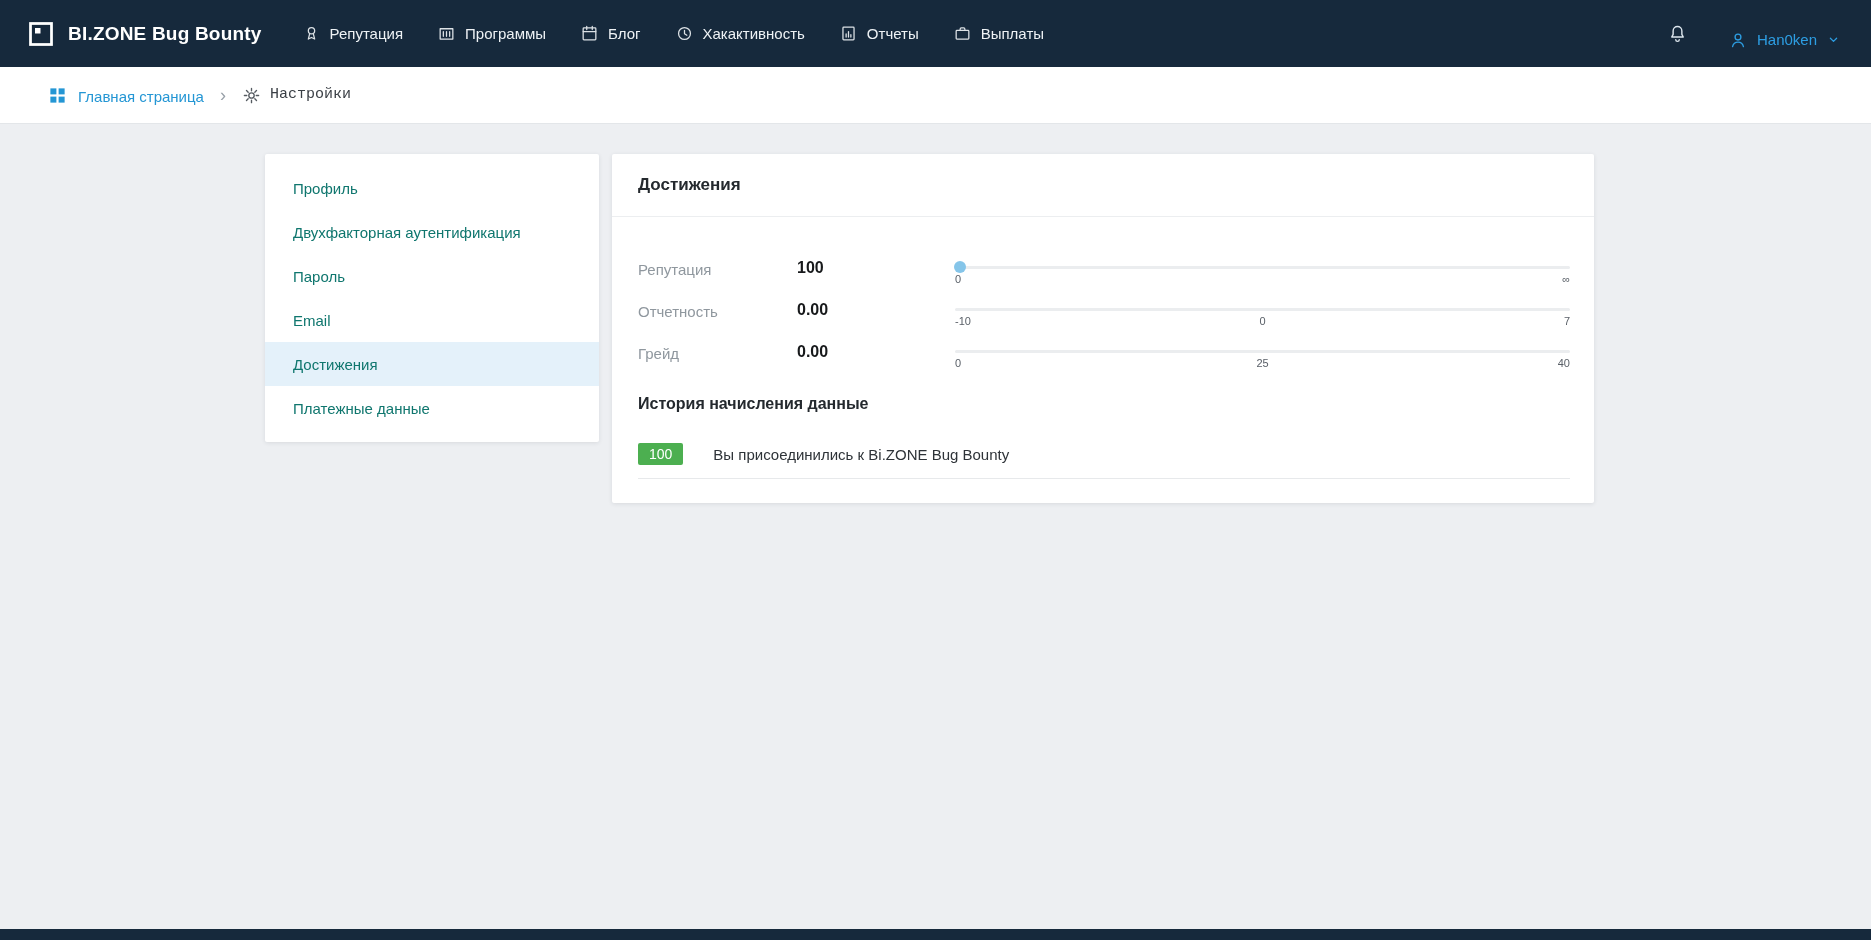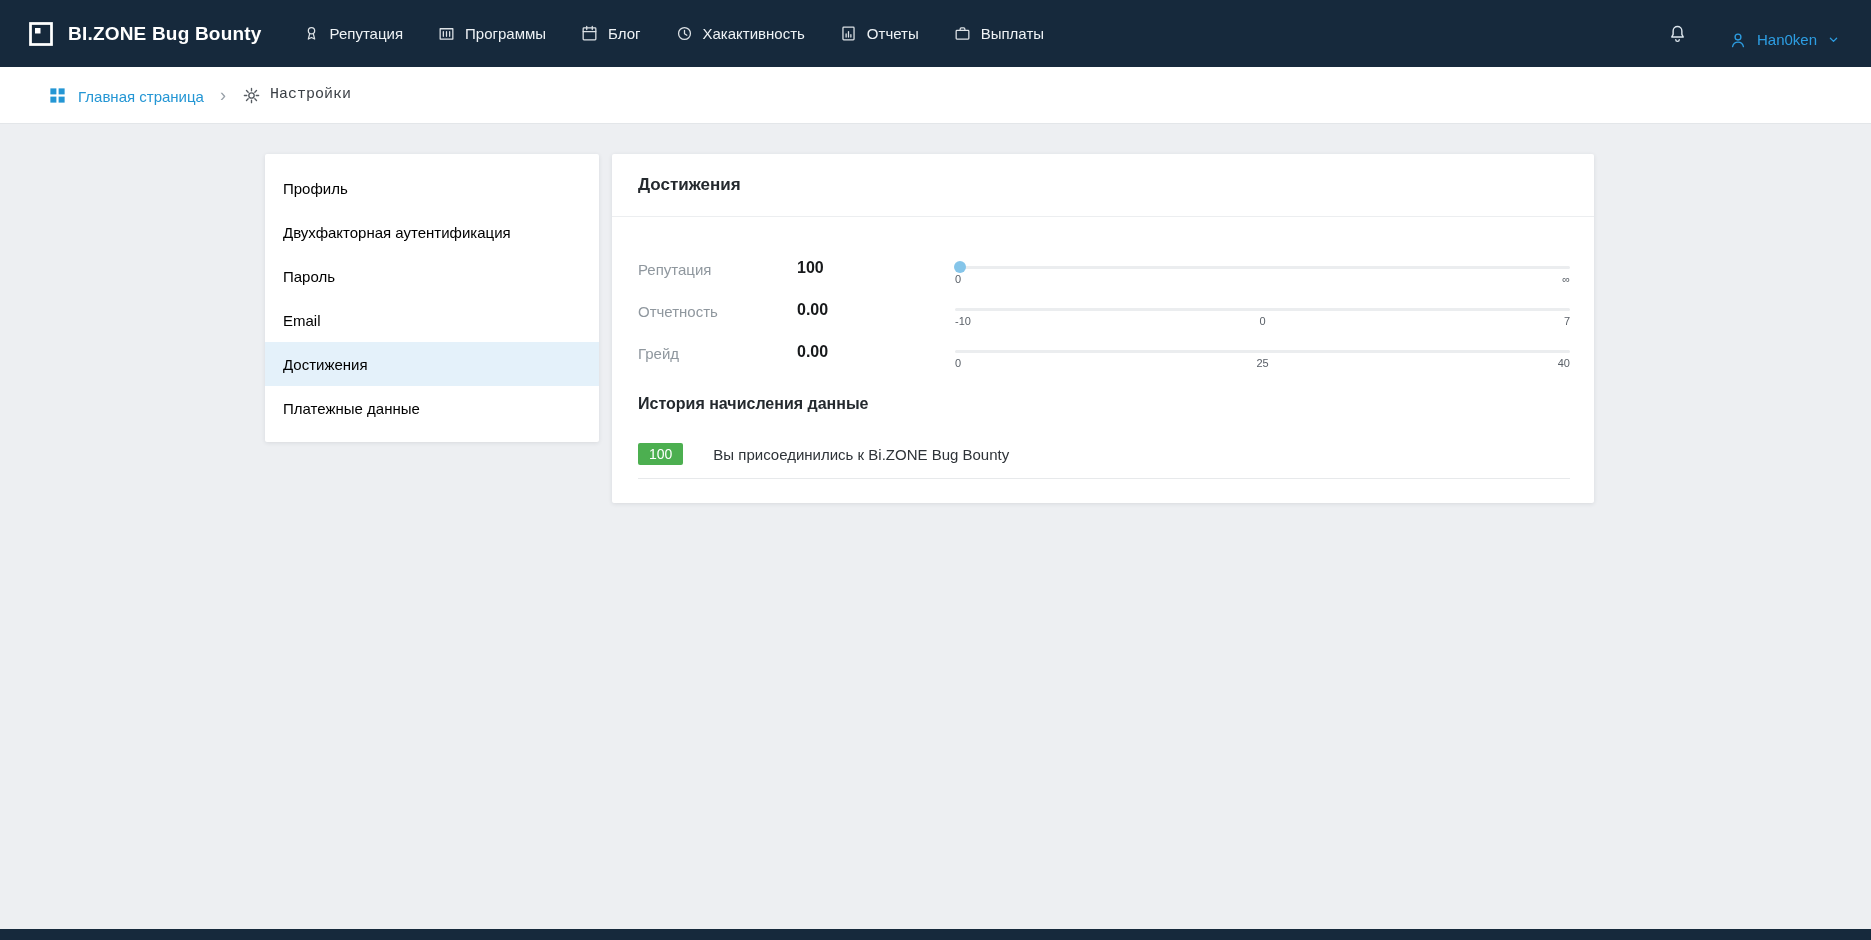--- a/index.html
+++ b/index.html
@@ -45,21 +45,21 @@
   
   .main { display:flex; align-items:flex-start; gap:13px; padding:30px 0 0 265px; }
 
   .settings-card {
     width:334px; background:#fff; border-radius:2px;
     box-shadow:0 1px 4px rgba(25,39,52,.10);
     padding:12px 0;
   }
   .menu-item {
     height:44px; display:flex; align-items:center;
-    padding:0 18px; font-size:15px; color:#000000; cursor:pointer; white-space:nowrap;
+    padding:0 28px; font-size:15px; color:#0f766e; cursor:pointer; white-space:nowrap;
   }
   .menu-item.active { background:#e4f1fa; }
 
   .content-card {
     width:982px; background:#fff; border-radius:2px;
     box-shadow:0 1px 4px rgba(25,39,52,.10);
   }
   .card-header {
     height:63px; display:flex; align-items:center;
     padding:0 26px; font-size:17px; font-weight:700; color:#24292e;

